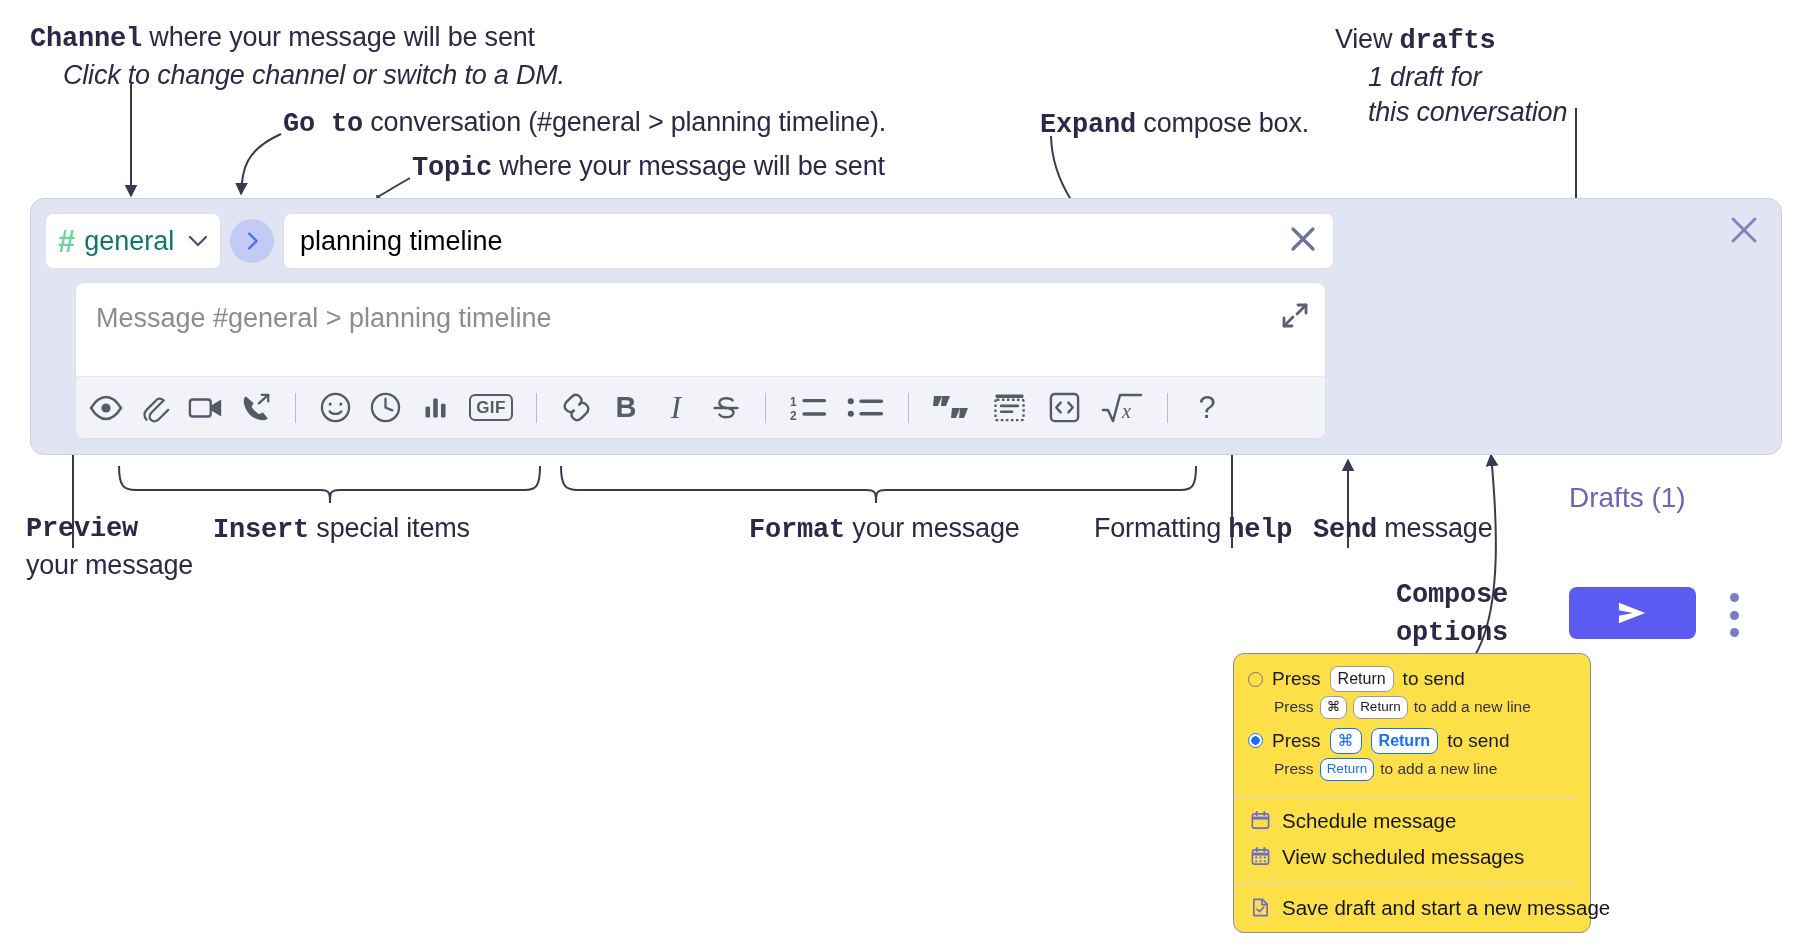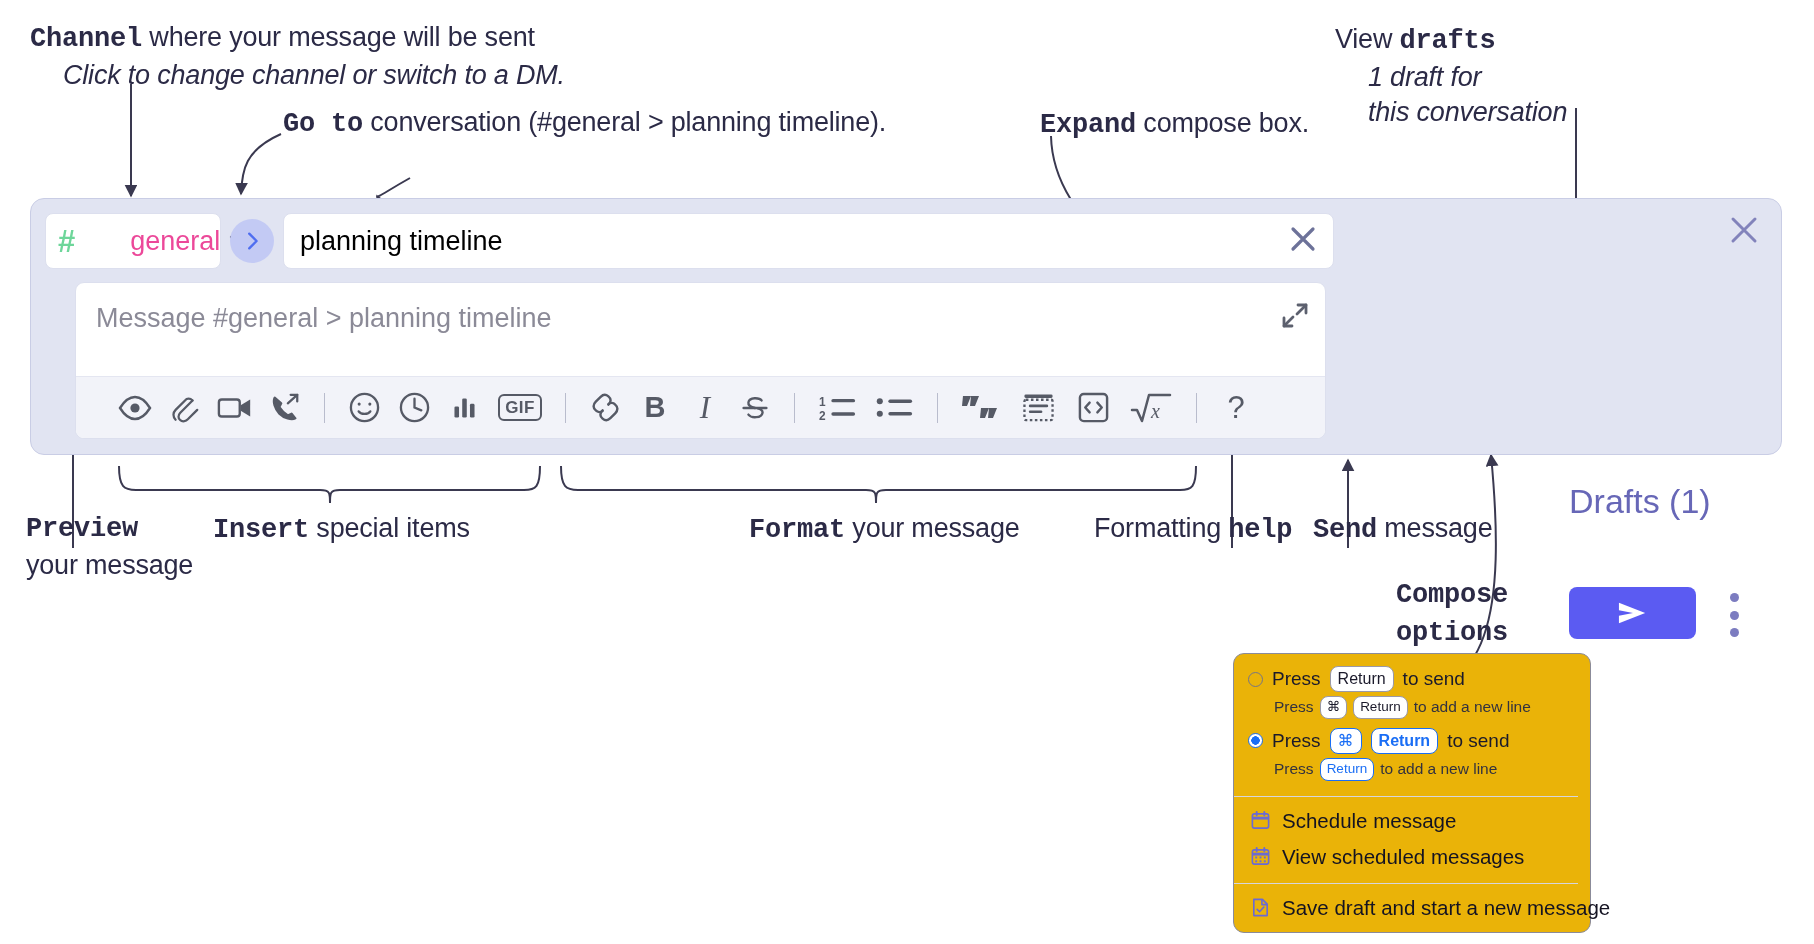--- a/index.html
+++ b/index.html
@@ -72,23 +72,22 @@
     gap: 9px;
   }
   .hash {
     color: #6ed69a;
     font-size: 31px;
     font-weight: 700;
     line-height: 1;
   }
   .channel-name {
     font-size: 27px;
-    color: #ec4899;
+    color: #0f766e;
     flex: 1;
-    margin-left: 46px;
   }
   .chev {
     color: #5b5a72;
     font-size: 17px;
     line-height: 1;
   }
   .goto-btn {
     width: 44px;
     height: 44px;
     margin: 0 9px;
@@ -146,21 +145,21 @@
   #toolbar {
     position: absolute;
     left: 0;
     right: 0;
     bottom: 0;
     height: 62px;
     background: #f2f3f9;
     border-top: 1px solid #e4e6f1;
     display: flex;
     align-items: center;
-    padding-left: 34px;
+    padding-left: 5px;
     box-sizing: border-box;
   }
   .tb {
     width: 50px;
     height: 46px;
     display: flex;
     align-items: center;
     justify-content: center;
     flex: 0 0 auto;
   }
@@ -188,21 +187,21 @@
     letter-spacing: 0.4px;
     line-height: 1;
   }
   .qmark { font-size: 31px; color: #565a66; line-height: 1; }
 
   
   #drafts-label {
     position: absolute;
     left: 1538px;
     top: 283px;
-    font-size: 34px;
+    font-size: 28px;
     color: #6767b7;
     white-space: nowrap;
   }
   #panel-close {
     position: absolute;
     right: 20px;
     top: 14px;
     width: 34px;
     height: 34px;
   }
@@ -237,21 +236,21 @@
     border-radius: 50%;
     background: #7c7cc0;
   }
 
   
   #options-menu {
     position: absolute;
     left: 1233px;
     top: 653px;
     width: 358px;
-    background: #eab308;
+    background: #fde047;
     border: 1px solid #8b8b99;
     border-radius: 11px;
     box-sizing: border-box;
     padding: 10px 12px 6px 0;
   }
   .radio-row {
     display: flex;
     align-items: center;
     padding: 2px 0 0 14px;
     gap: 9px;
@@ -352,20 +351,23 @@
 
   <div class="anno" style="left:30px; top:20px;">
     <div><b>Channel</b><span> where your message will be sent</span></div>
     <div><i>Click to change channel or switch to a DM.</i></div>
   </div>
 
   <div class="anno" style="left:283px; top:105px;">
     <b>Go to</b><span> conversation (#general &gt; planning timeline).</span>
   </div>
 
+  <div class="anno" style="left:412px; top:149px;">
+    <b>Topic</b><span> where your message will be sent</span>
+  </div>
 
   <div class="anno" style="left:1040px; top:106px;">
     <b>Expand</b><span> compose box.</span>
   </div>
 
   <div class="anno" style="left:1335px; top:22px;">
     <div><span>View </span><b>drafts</b></div>
     <div><i>1 draft for</i></div>
     <div><i>this conversation</i></div>
   </div>

